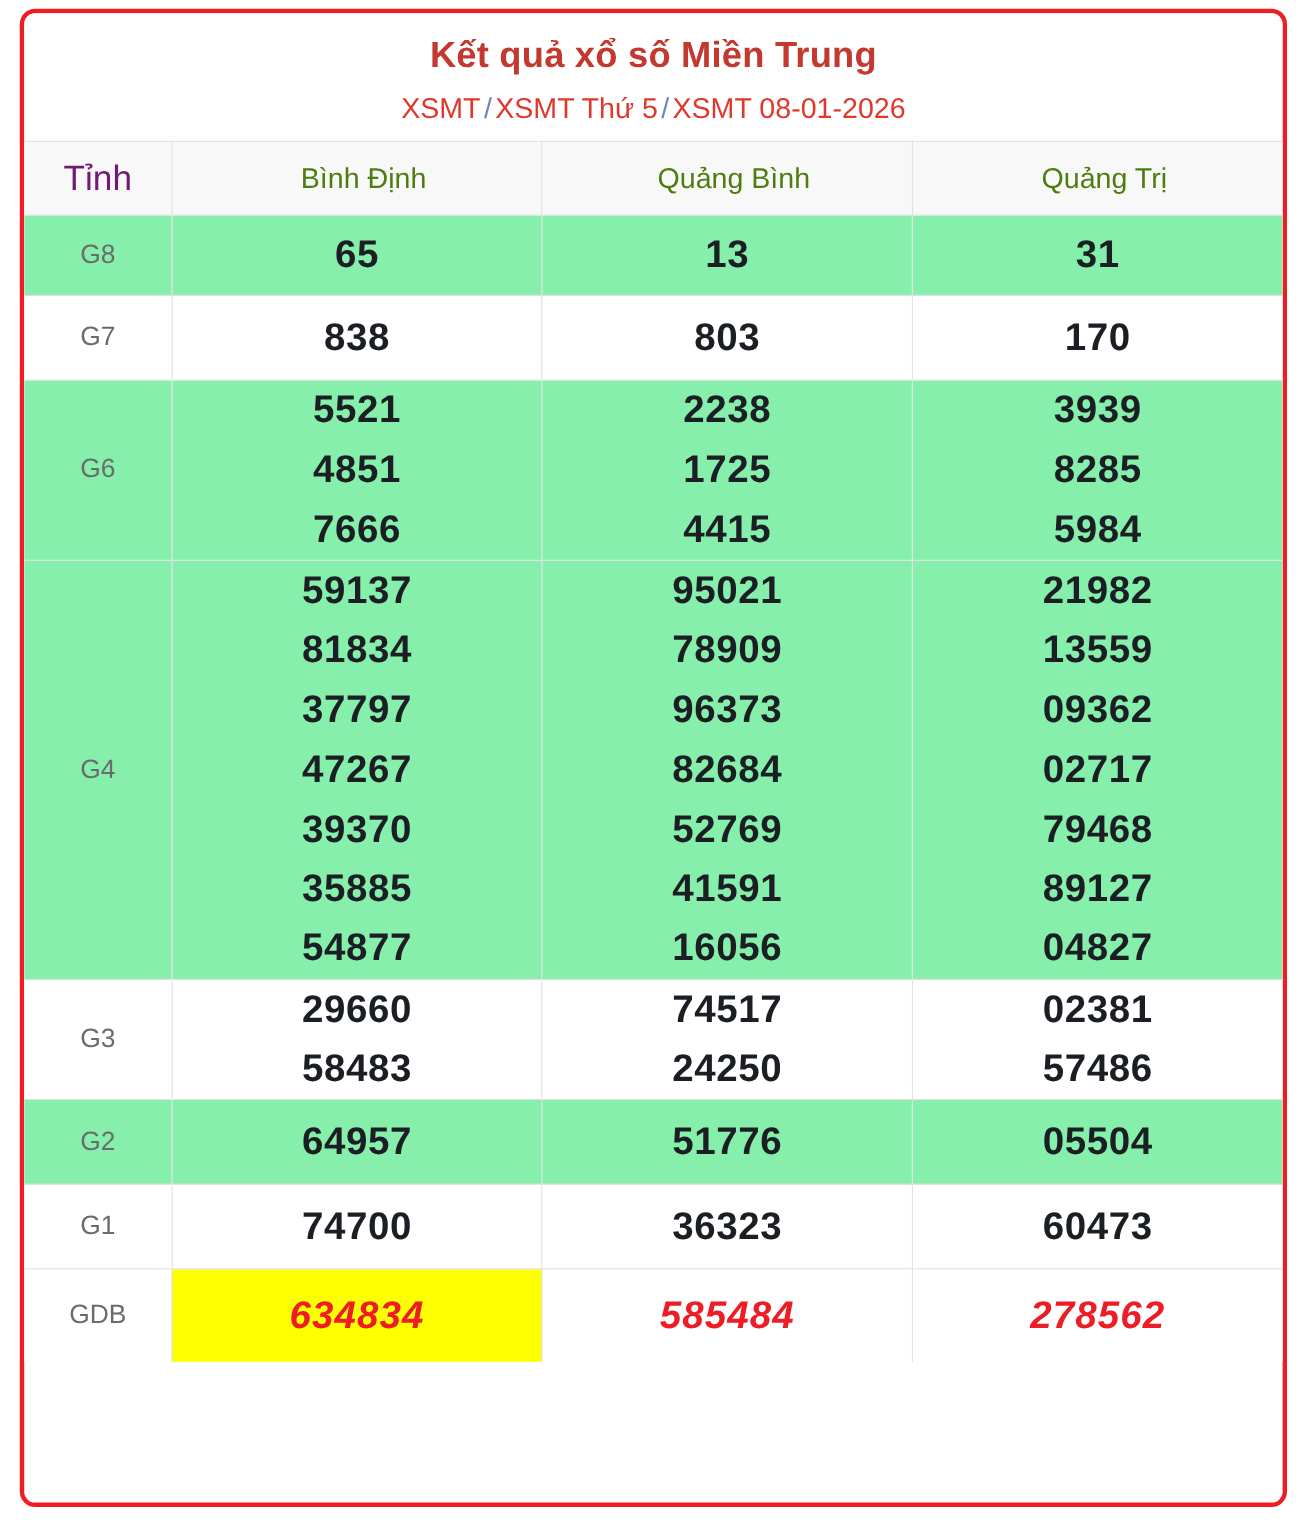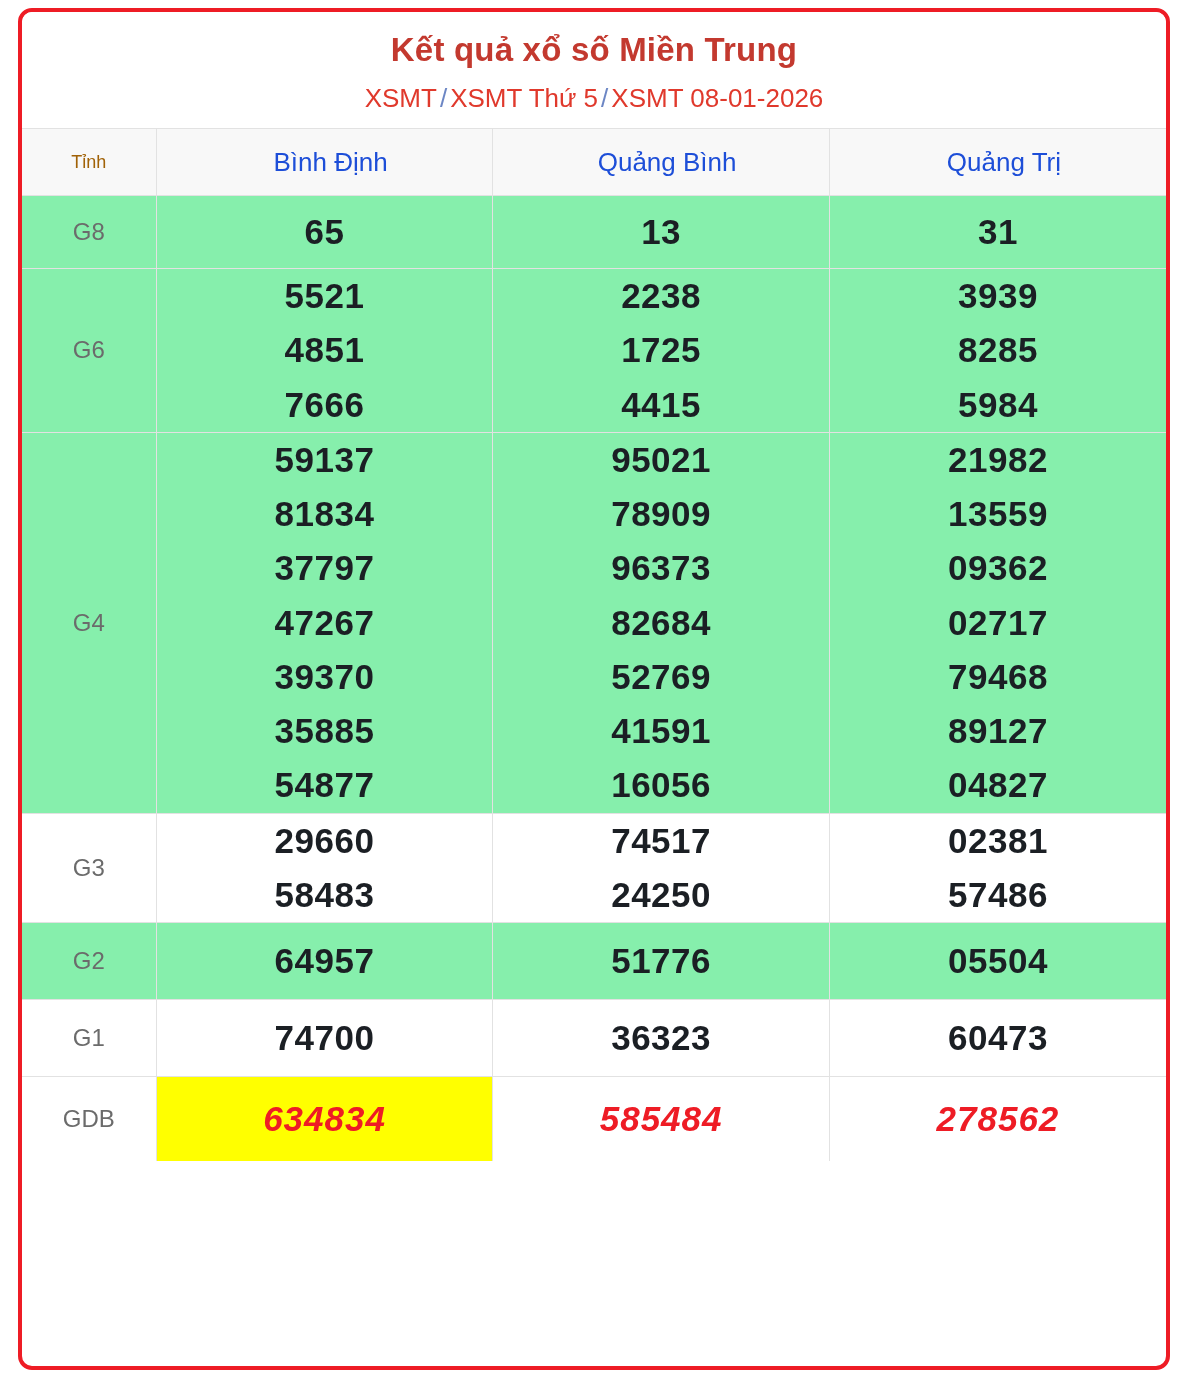--- a/index.html
+++ b/index.html
@@ -86,26 +86,26 @@
   table.kq th:last-child, table.kq td:last-child {
     border-right: none;
   }
 
   thead th {
     background: #f8f8f8;
     height: 66px;
     font-weight: normal;
   }
   thead th.th-tinh {
-    font-size: 18px;
-    color: #a16207;
+    font-size: 32px;
+    color: #701a75;
   }
   thead th.th-prov {
     font-size: 26px;
-    color: #1d4ed8;
+    color: #4d7c0f;
     padding-left: 12px;
   }
 
   tbody tr.stripe > td {
     background: #86efac;
   }
   tbody tr > td {
     background: #ffffff;
   }
 
@@ -184,20 +184,32 @@
             <td class="nums">
               <span class="n">65</span>
             </td>
             <td class="nums">
               <span class="n">13</span>
             </td>
             <td class="nums">
               <span class="n">31</span>
             </td>
           </tr>
+          <tr class="r-g7">
+            <td class="lbl">G7</td>
+            <td class="nums">
+              <span class="n">838</span>
+            </td>
+            <td class="nums">
+              <span class="n">803</span>
+            </td>
+            <td class="nums">
+              <span class="n">170</span>
+            </td>
+          </tr>
           <tr class="stripe r-g6">
             <td class="lbl">G6</td>
             <td class="nums">
               <span class="n">5521</span>
               <span class="n">4851</span>
               <span class="n">7666</span>
             </td>
             <td class="nums">
               <span class="n">2238</span>
               <span class="n">1725</span>

